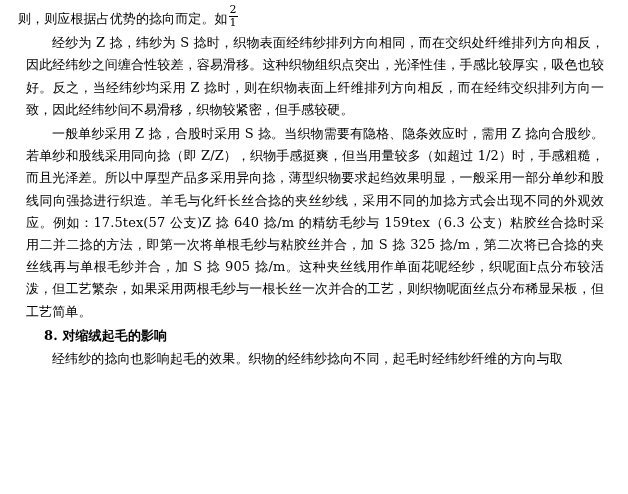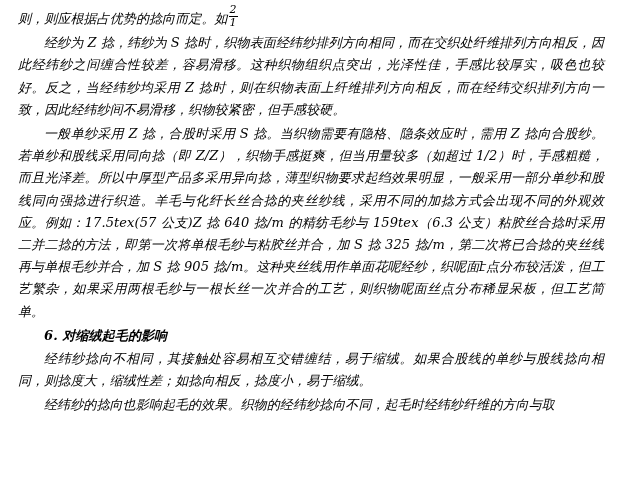--- a/index.html
+++ b/index.html
@@ -13,32 +13,32 @@
     font-family: "DejaVu Serif", "Liberation Serif", serif;
     color: #000000;
     overflow: hidden;
   }
   .page {
     position: relative;
     width: 628px;
     height: 494px;
     box-sizing: border-box;
     padding: 6px 24px 17px 18px;
-    font-style: italic;
   }
   p {
     margin: 0 0 2px 0;
     font-size: 13.0px;
     line-height: 22.2px;
     text-align: justify;
     text-justify: inter-ideograph;
     letter-spacing: 0.1px;
   }
   .indent {
     text-indent: 26px;
+    margin-left: 8px;
   }
   .heading {
     font-weight: bold;
     text-indent: 26px;
     margin: 1px 0 1px 0;
   }
   .first-line {
     text-indent: 0;
     position: relative;
   }
@@ -69,19 +69,18 @@
 
   <p class="first-line">
     <span>则，则应根据占优势的捻向而定。如</span><span class="frac"><span class="num">2</span><span class="den">1</span></span>
   </p>
 
 
   <p class="indent">经纱为 Z 捻，纬纱为 S 捻时，织物表面经纬纱排列方向相同，而在交织处纤维排列方向相反，因此经纬纱之间缠合性较差，容易滑移。这种织物组织点突出，光泽性佳，手感比较厚实，吸色也较好。反之，当经纬纱均采用 Z 捻时，则在织物表面上纤维排列方向相反，而在经纬交织排列方向一致，因此经纬纱间不易滑移，织物较紧密，但手感较硬。</p>
 
   <p class="indent">一般单纱采用 Z 捻，合股时采用 S 捻。当织物需要有隐格、隐条效应时，需用 Z 捻向合股纱。若单纱和股线采用同向捻（即 Z/Z），织物手感挺爽，但当用量较多（如超过 1/2）时，手感粗糙，而且光泽差。所以中厚型产品多采用异向捻，薄型织物要求起绉效果明显，一般采用一部分单纱和股线同向强捻进行织造。羊毛与化纤长丝合捻的夹丝纱线，采用不同的加捻方式会出现不同的外观效应。例如：17.5tex(57 公支)Z 捻 640 捻/m 的精纺毛纱与 159tex（6.3 公支）粘胶丝合捻时采用二并二捻的方法，即第一次将单根毛纱与粘胶丝并合，加 S 捻 325 捻/m，第二次将已合捻的夹丝线再与单根毛纱并合，加 S 捻 905 捻/m。这种夹丝线用作单面花呢经纱，织呢面է点分布较活泼，但工艺繁杂，如果采用两根毛纱与一根长丝一次并合的工艺，则织物呢面丝点分布稀显呆板，但工艺简单。</p>
 
-  <p class="heading">6. 对缩绒起毛的影响</p>
+  <p class="heading">8. 对缩绒起毛的影响</p>
 
-  <p class="indent">经纬纱捻向不相同，其接触处容易相互交错缠结，易于缩绒。如果合股线的单纱与股线捻向相同，则捻度大，缩绒性差；如捻向相反，捻度小，易于缩绒。</p>
 
   <p class="indent">经纬纱的捻向也影响起毛的效果。织物的经纬纱捻向不同，起毛时经纬纱纤维的方向与取</p>
 
 </div>
 
 </body></html>

